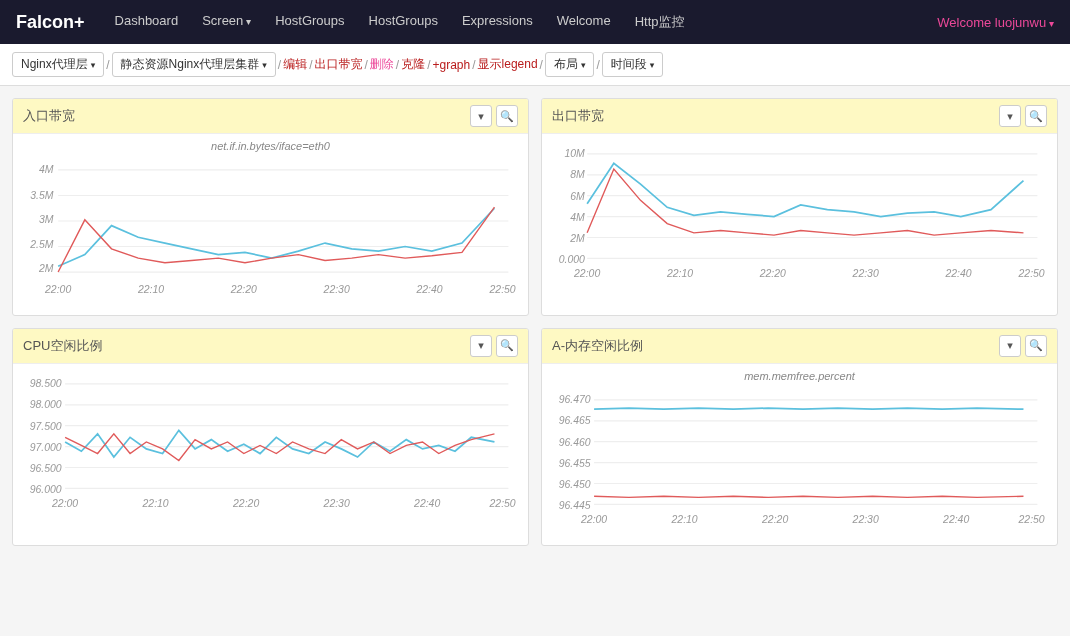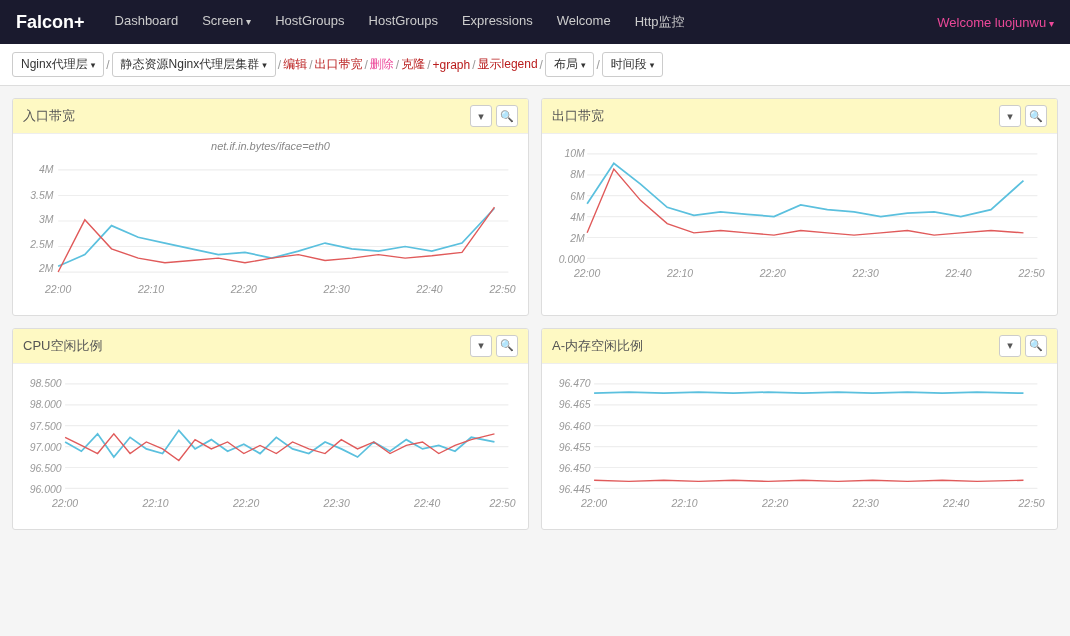--- a/index.html
+++ b/index.html
@@ -335,20 +335,21 @@
 
   <div class="chart-card">
     <div class="chart-header">
       <span class="chart-title">A-内存空闲比例</span>
       <div class="chart-controls">
         <button class="chart-ctrl-btn">▾</button>
         <button class="chart-ctrl-btn">🔍</button>
       </div>
     </div>
     <div class="chart-body">
+      <div class="chart-metric-label">mem.memfree.percent</div>
       <div class="chart-svg-wrap">
         <svg class="chart" viewBox="0 0 430 130">
           <text x="35" y="15" class="axis-label" text-anchor="end">96.470</text>
           <text x="35" y="33" class="axis-label" text-anchor="end">96.465</text>
           <text x="35" y="52" class="axis-label" text-anchor="end">96.460</text>
           <text x="35" y="70" class="axis-label" text-anchor="end">96.455</text>
           <text x="35" y="88" class="axis-label" text-anchor="end">96.450</text>
           <text x="35" y="106" class="axis-label" text-anchor="end">96.445</text>
           <line x1="38" y1="12" x2="420" y2="12" class="grid-line"></line>
           <line x1="38" y1="30" x2="420" y2="30" class="grid-line"></line>

